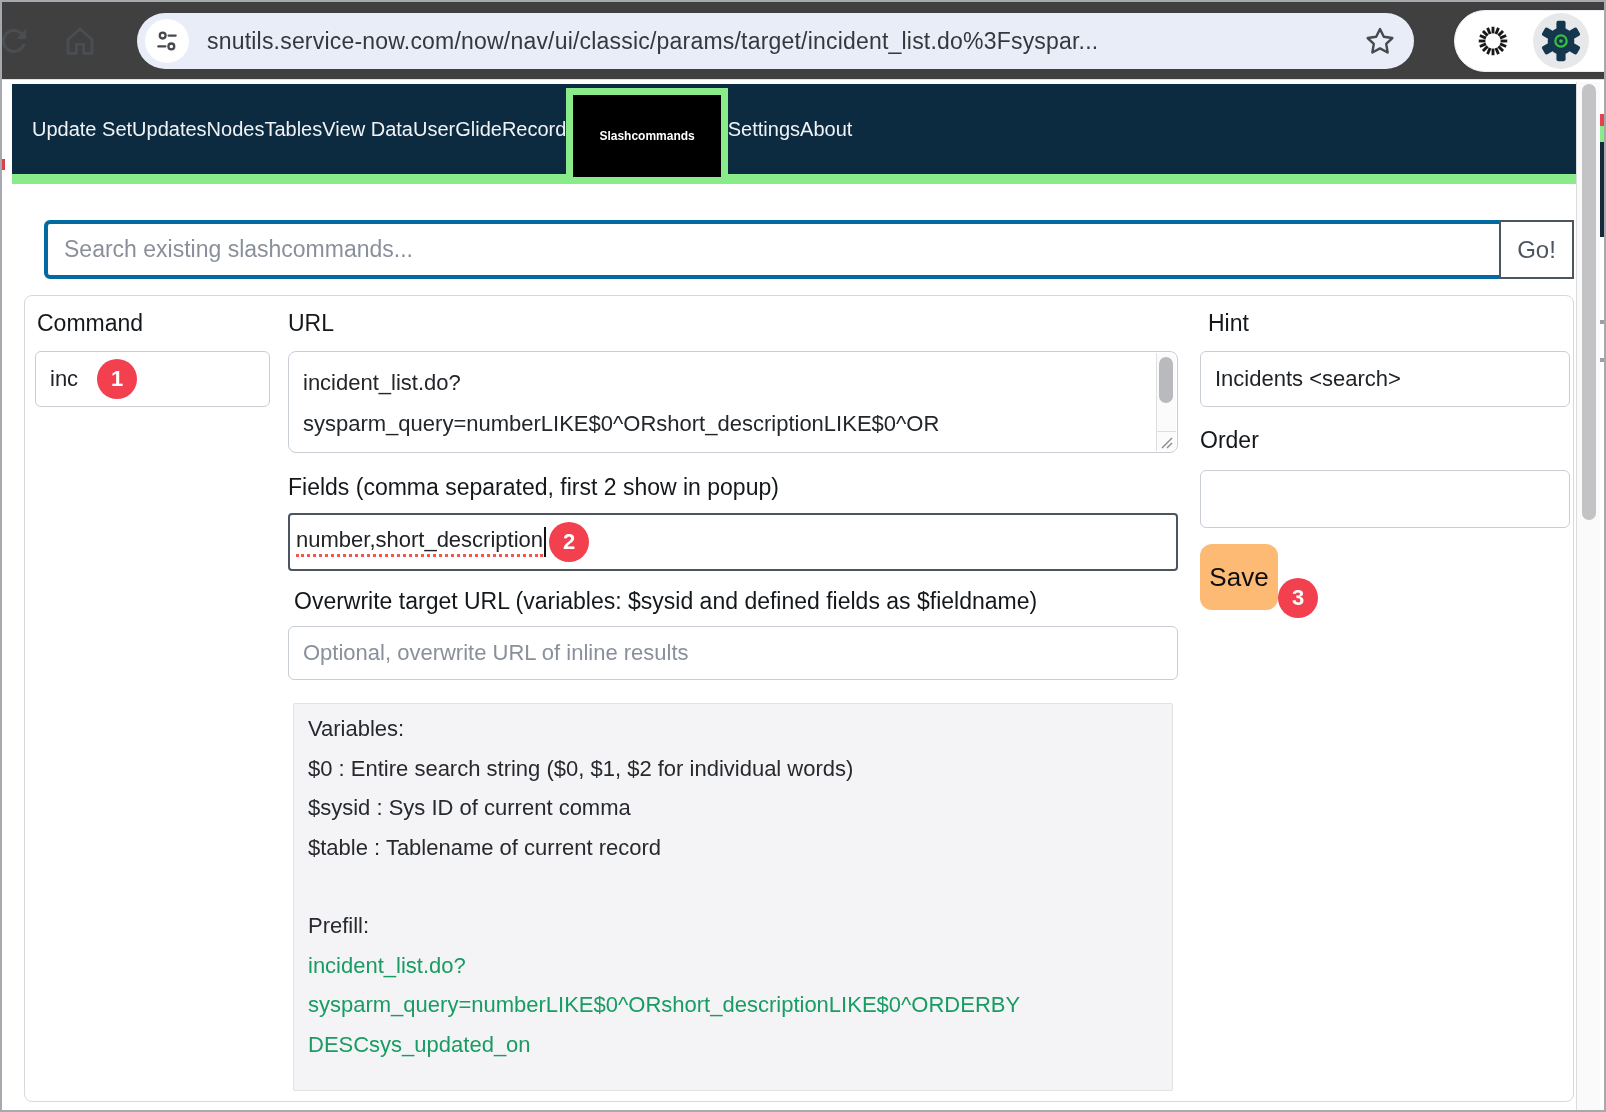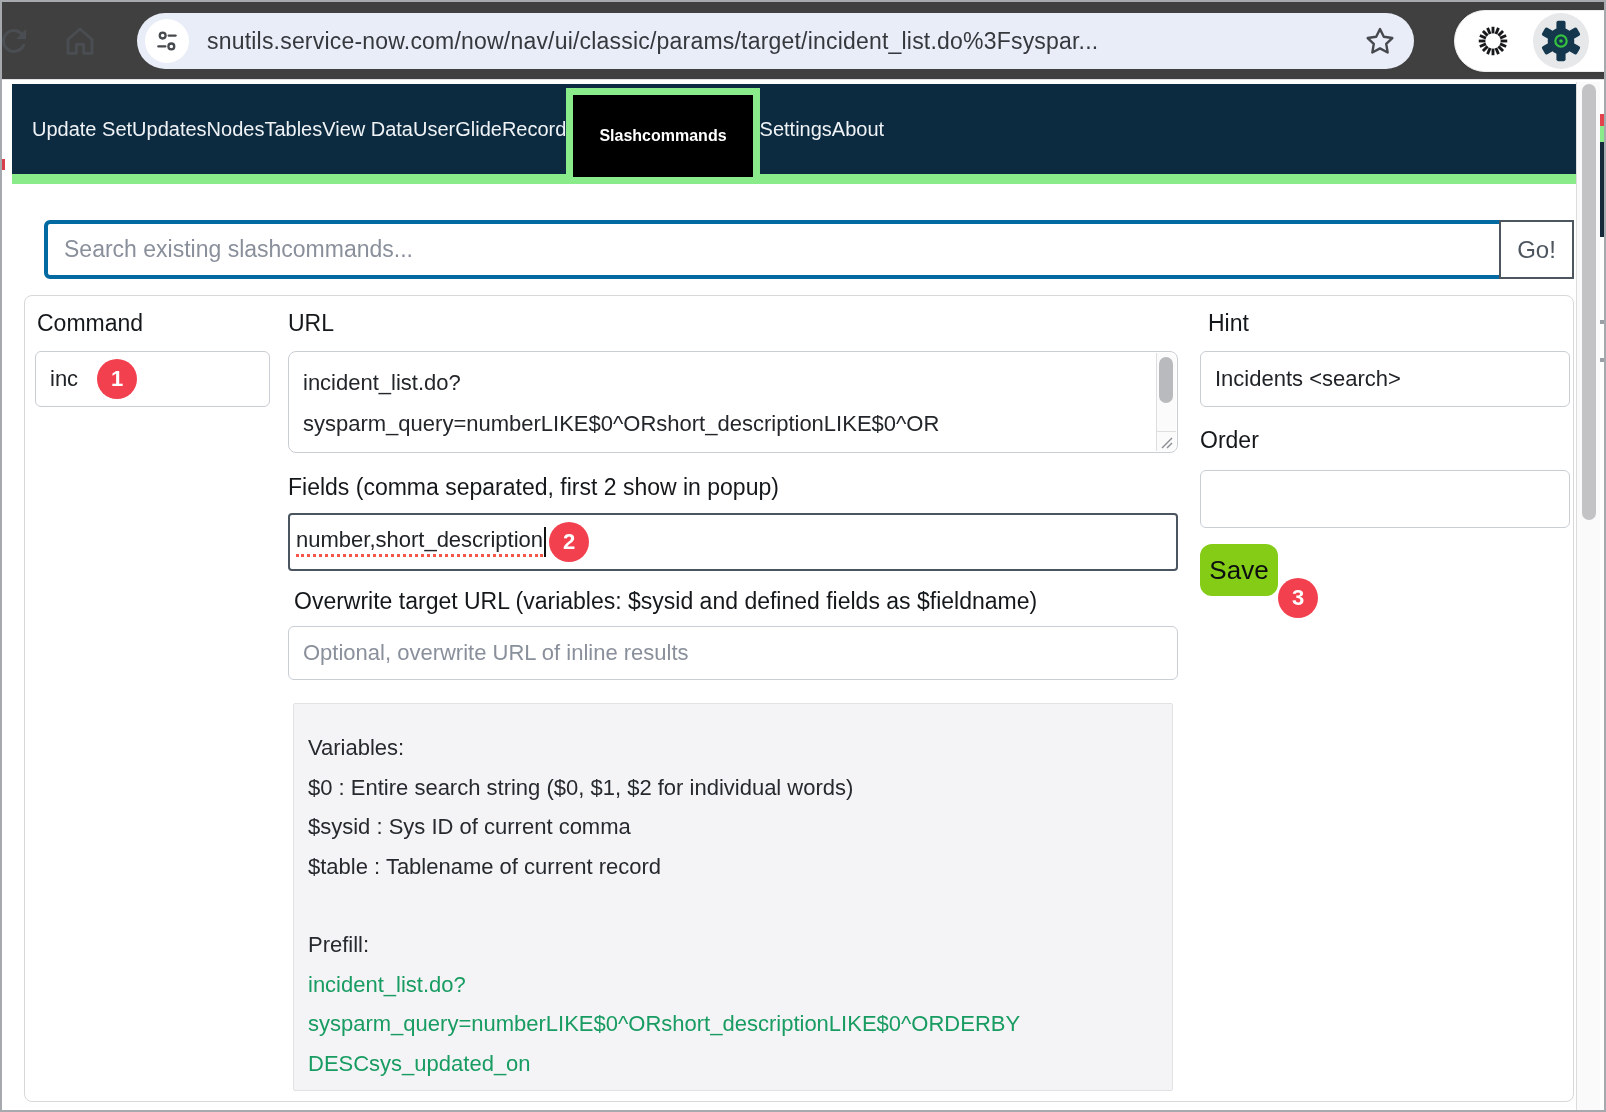--- a/index.html
+++ b/index.html
@@ -28,21 +28,21 @@
   .spinner-wrap { width:44px; height:44px; margin-left:16px; display:flex; align-items:center; justify-content:center; }
   .gear-circle { width:56px; height:56px; border-radius:50%; background:#e6e8ea; margin-left:18px; display:flex; align-items:center; justify-content:center; }
   
   .navbar {
     position:absolute; left:10px; top:82px; width:1567px; height:90px; background:#0d2b40;
     display:flex; align-items:center; padding-left:20px; color:#f0f3f6; font-size:20px;
   }
   .nav-item { white-space:nowrap; cursor:pointer; }
   .green-bar { position:absolute; left:10px; top:172px; width:1567px; height:10px; background:#8aeb8a; }
   .active-tab { align-self:flex-start; margin-top:4px; height:96px; background:#8aeb8a; padding:7px; z-index:3; }
-  .active-tab-inner { height:82px; background:#000; color:#fff; font-weight:bold; font-size:16px; padding:0 26px; display:flex; align-items:center; }
+  .active-tab-inner { height:82px; background:#000; color:#fff; font-weight:bold; font-size:12px; padding:0 26px; display:flex; align-items:center; }
   
   .search-input {
     position:absolute; left:22px; top:218px; width:1475px; height:59px;
     border:4px solid #0369a1; border-radius:6px; padding:0 16px; font-size:23px; color:#202327;
     font-family:inherit; outline:none;margin-left:20px;
   }
   .search-input::placeholder { color:#8a909b; }
   .go-btn {
     position:absolute; left:1497px; top:218px; width:75px; height:59px; background:#fff;
     border:2px solid #4d555f; color:#4d555f; font-size:24px; font-family:inherit; cursor:pointer;
@@ -69,27 +69,27 @@
   .ta-resize { position:absolute; right:1px; bottom:1px; width:20px; height:20px; border-top:1px solid #dcdee0; }
   .fields-box {
     position:absolute; left:263px; top:217px; width:890px; height:58px;
     border:2px solid #4a5560; border-radius:4px; background:#fff;
     display:flex; align-items:center; padding-left:6px; font-size:22px; color:#202327;
   }
   .squiggle { border-bottom:3px dotted #f5554a; padding-bottom:1px; white-space:nowrap; }
   .caret { display:inline-block; width:2px; height:30px; background:#111; margin-left:1px; }
   .fields-box .badge { margin-left:3px; }
   .save-btn {
-    position:absolute; left:1175px; top:248px; width:78px; height:52px; background:#84cc16;
+    position:absolute; left:1175px; top:248px; width:78px; height:66px; background:#fdba74;
     border:none; border-radius:12px; font-size:26px; color:#0b0d10; font-family:inherit; cursor:pointer;
   }
   .vars-box {
     position:absolute; left:268px; top:407px; width:880px; height:388px;
     background:#f4f4f6; border:1px solid #e2e2e5; border-radius:2px;
-    padding:24px 14px; font-size:22px; line-height:39.5px; color:#26292d;
+    padding:5px 14px; font-size:22px; line-height:39.5px; color:#26292d;
   }
   .green-line { color:#189c62; }
   
   .pg-scroll { position:absolute; right:4px; top:80px; bottom:0; width:24px; background:#fafafa; border-left:1px solid #dcdcdc; }
   .pg-thumb { position:absolute; left:5px; top:2px; width:14px; height:436px; background:#c3c3c5; border-radius:7px; }
   .sliver { position:absolute; width:4px; right:0; }
   svg { display:block; }
 </style>
 </head>
 <body>

